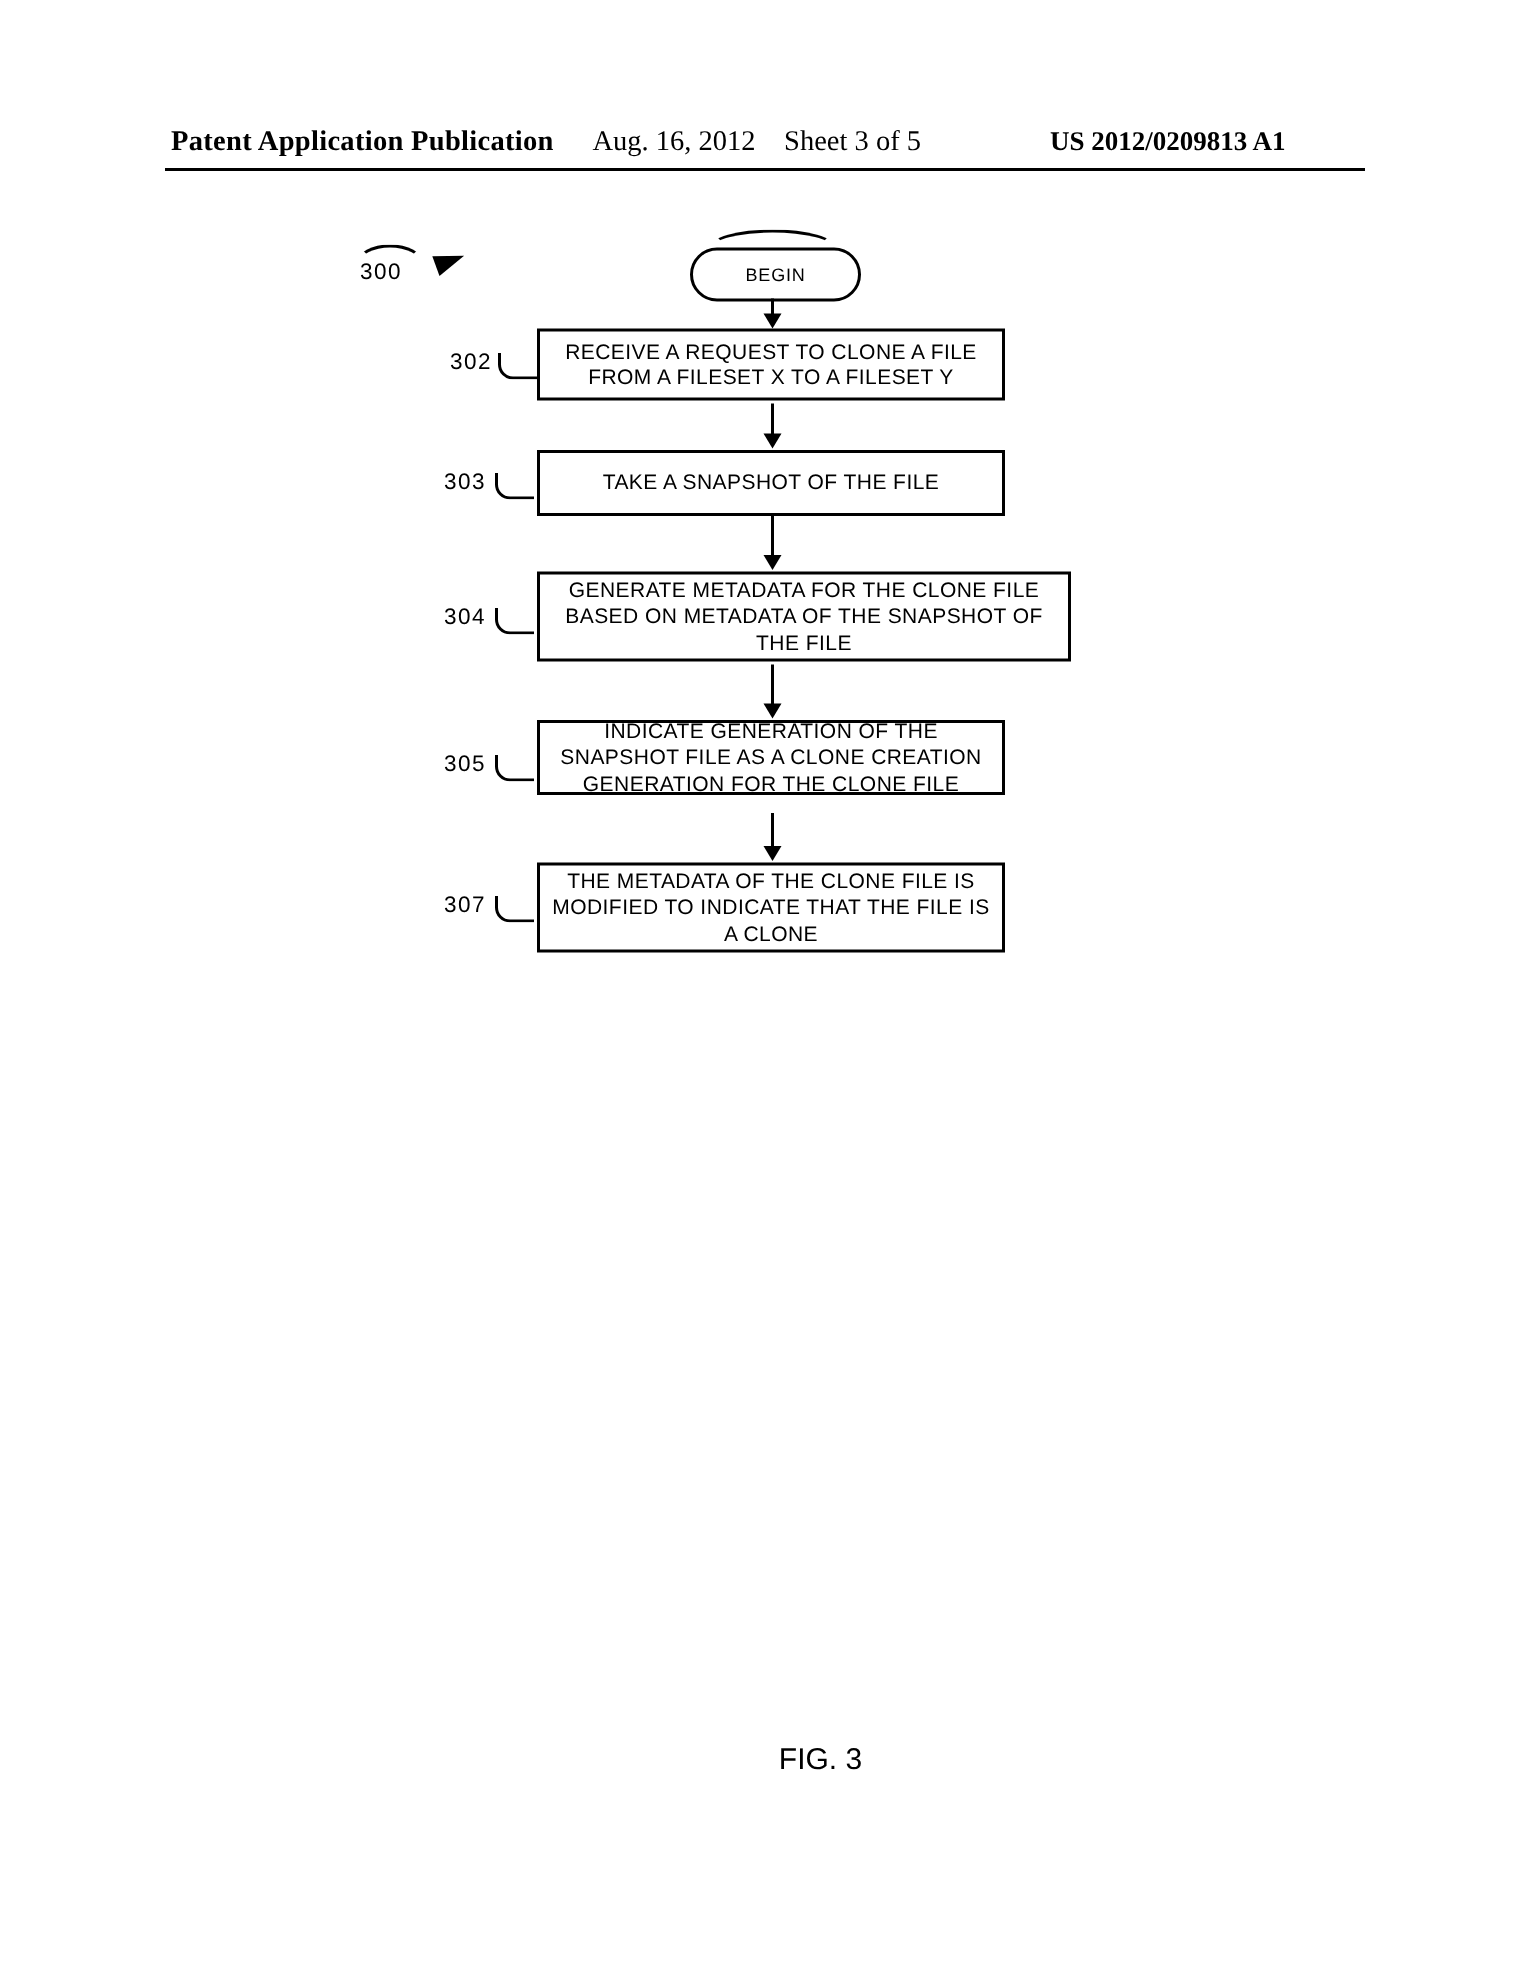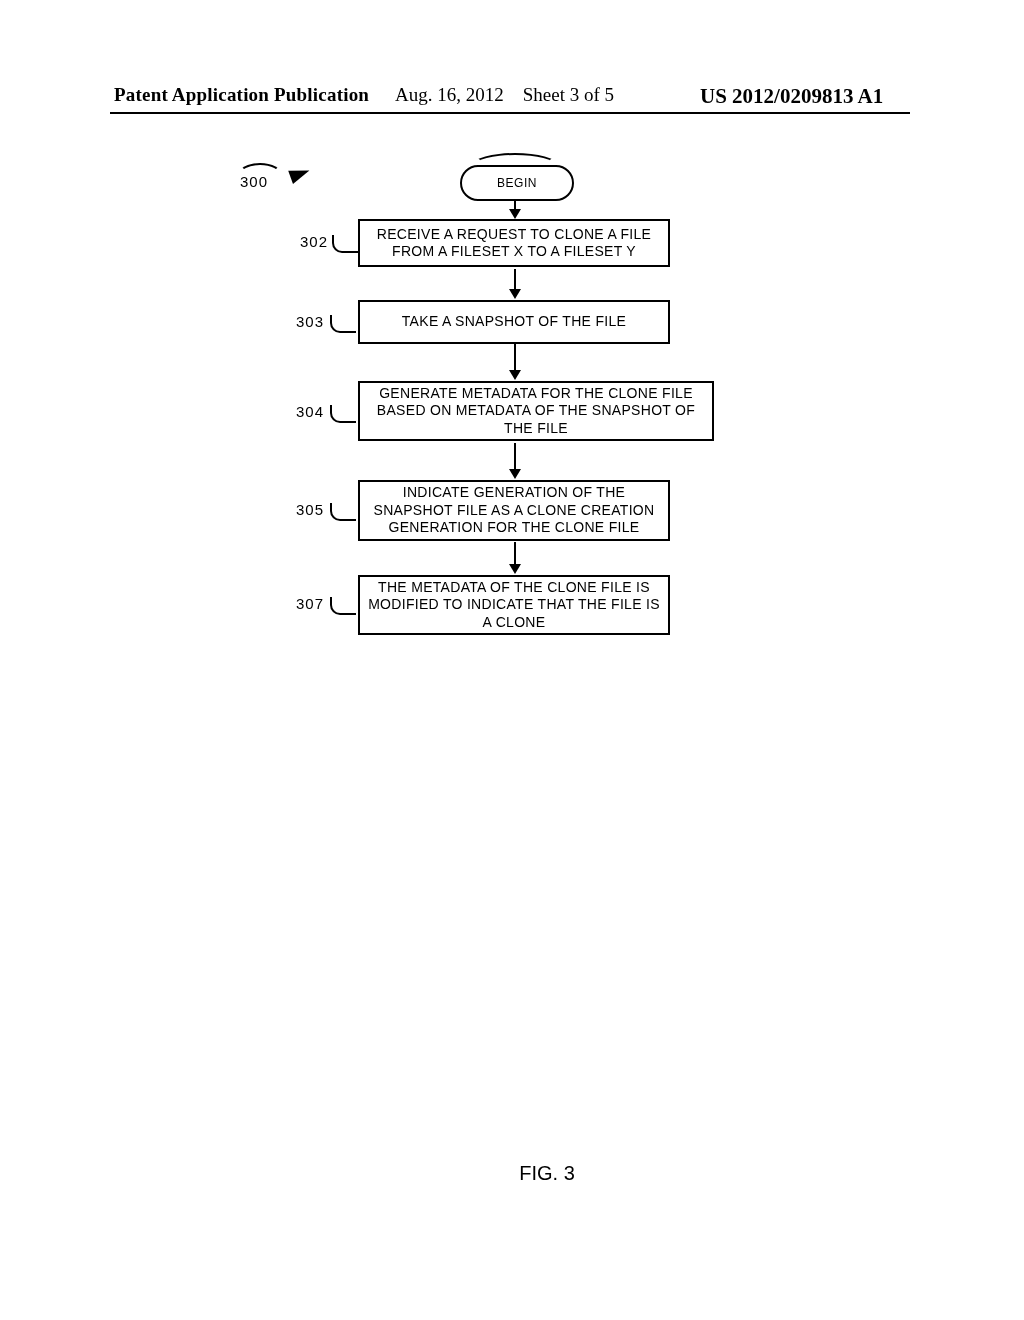--- a/index.html
+++ b/index.html
@@ -41,21 +41,21 @@
     position: absolute;
     left: 395px;
     top: 0;
     font-size: 19px;
   }
   .hdr-right {
     position: absolute;
     left: 700px;
     top: 0;
     font-weight: bold;
-    font-size: 21px;
+    font-size: 18px;
   }
 
   .diagram {
     position: absolute;
     top: 155px;
     left: 0;
     width: 1024px;
     font-family: Arial, Helvetica, sans-serif;
   }
 
@@ -196,21 +196,21 @@
 
     <div class="ref" style="left:296px; top:248px;">304</div>
     <div class="leader" style="left:330px; top:250px;"></div>
     <div class="box" style="left:358px; top:226px; width:356px; height:60px;">
       <span>GENERATE METADATA FOR THE CLONE FILE BASED ON METADATA OF THE SNAPSHOT OF THE FILE</span>
     </div>
     <div class="arrow" style="left:514px; top:288px; height:34px;"></div>
 
     <div class="ref" style="left:296px; top:346px;text-align:right;">305</div>
     <div class="leader" style="left:330px; top:348px;"></div>
-    <div class="box" style="left:358px; top:325px; width:312px; height:61px;">
+    <div class="box" style="left:358px; top:325px; width:312px; height:50px;">
       <span>INDICATE GENERATION OF THE SNAPSHOT FILE AS A CLONE CREATION GENERATION FOR THE CLONE FILE</span>
     </div>
     <div class="arrow" style="left:514px; top:387px; height:30px;"></div>
 
     <div class="ref" style="left:296px; top:440px;">307</div>
     <div class="leader" style="left:330px; top:442px;"></div>
     <div class="box" style="left:358px; top:420px; width:312px; height:60px;">
       <span>THE METADATA OF THE CLONE FILE IS MODIFIED TO INDICATE THAT THE FILE IS A CLONE</span>
     </div>
 

